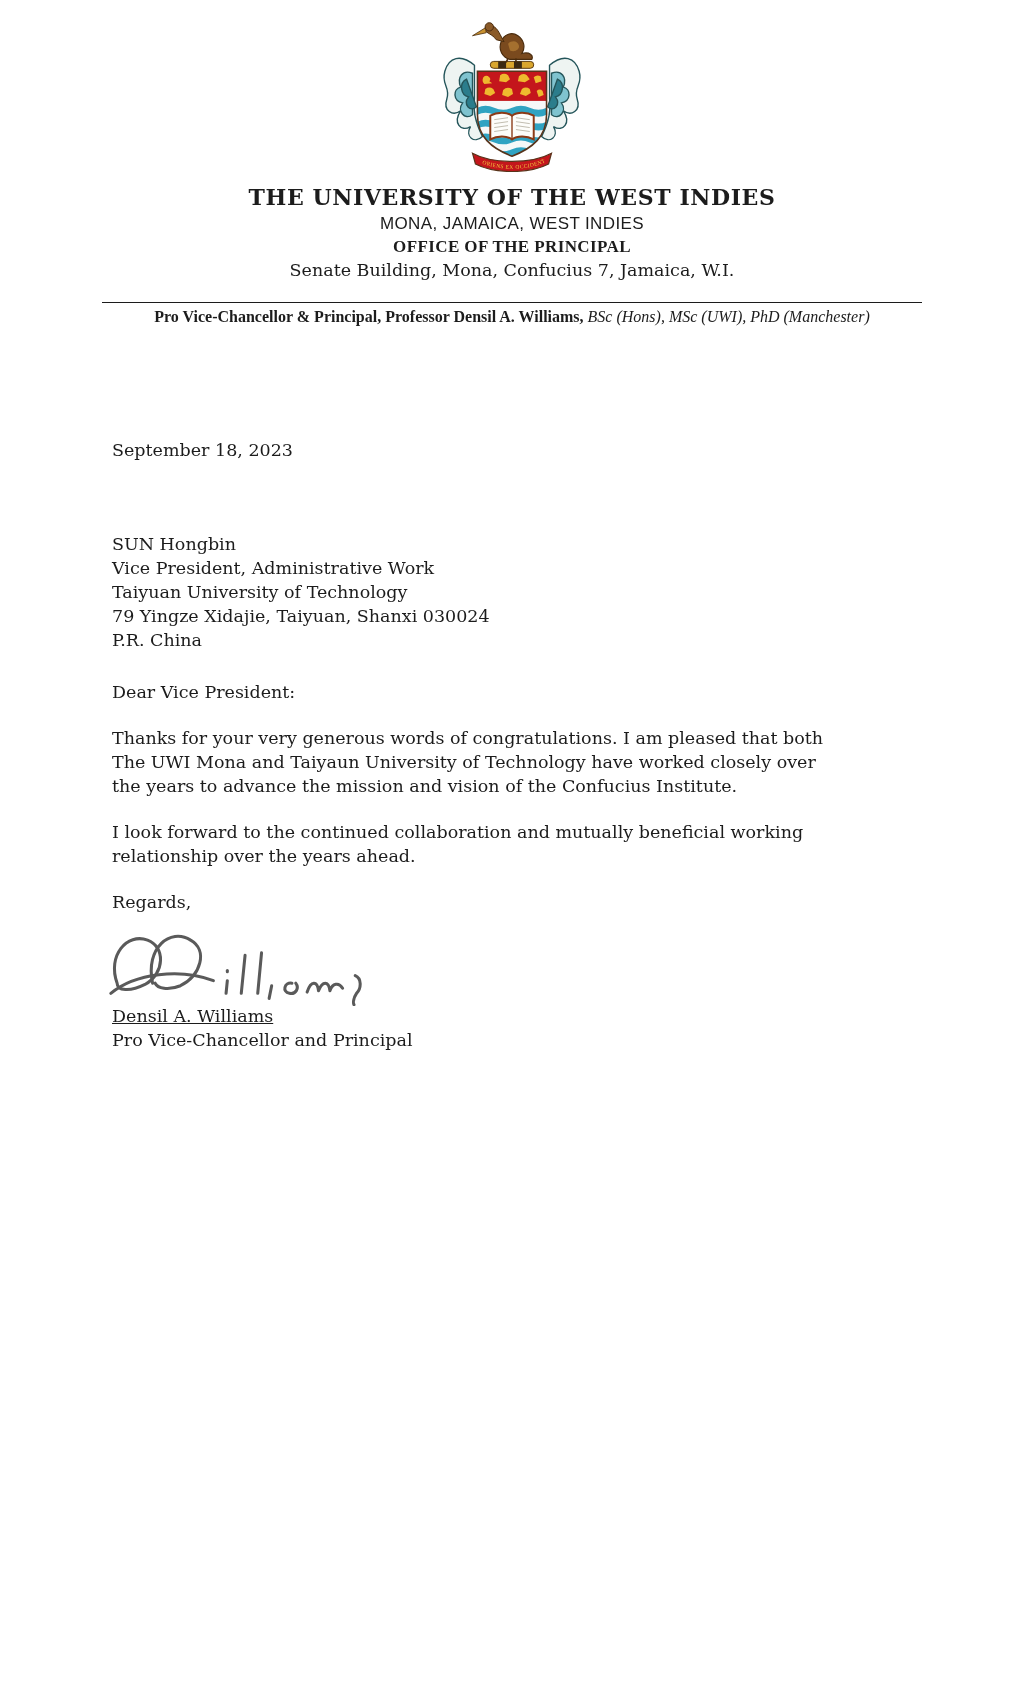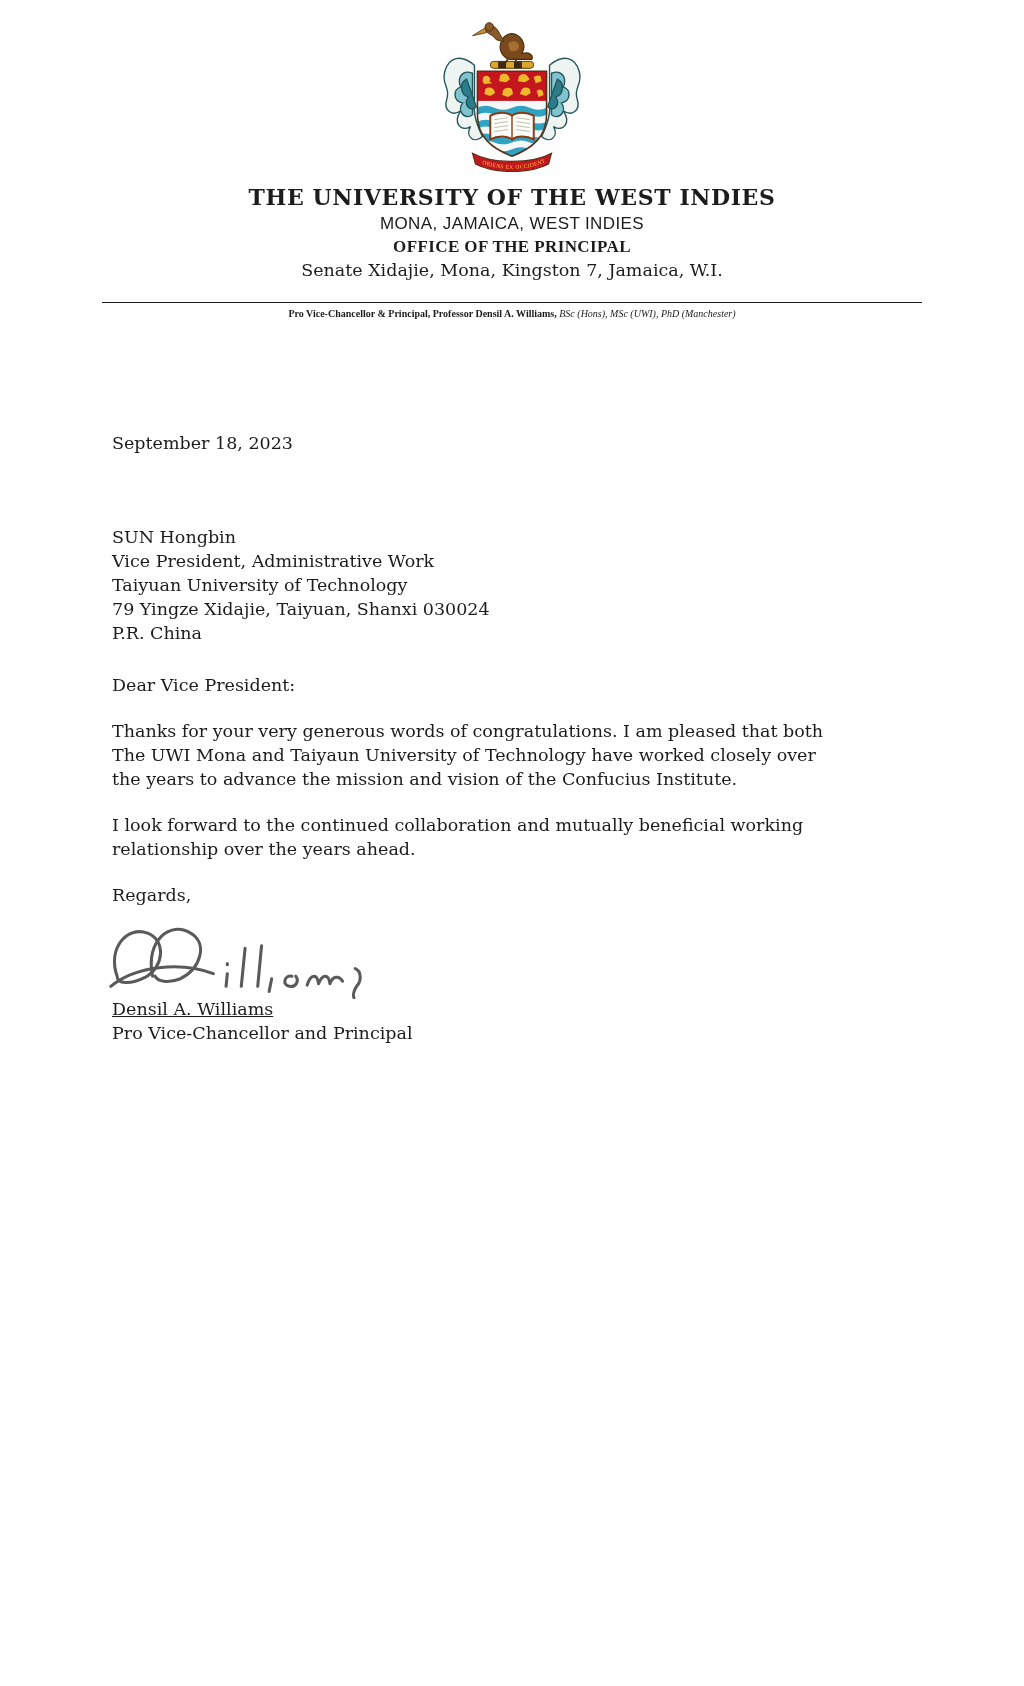--- a/index.html
+++ b/index.html
@@ -15,21 +15,21 @@
     font-family:"DejaVu Serif", serif;
   }
   .lh-location{font-size:17px;margin-top:4px;font-family:Liberation Sans, sans-serif;letter-spacing:0.4px;}
   .lh-office{font-size:17px;font-weight:bold;margin-top:3px;font-family:"Liberation Serif", serif;letter-spacing:0.4px;}
   .lh-address{font-size:17.5px;margin-top:3px;font-family:"DejaVu Serif", serif;}
   .lh-contacts{font-size:13px;margin-top:4px;font-family:"Liberation Serif", serif;}
   .lh-contacts span{margin:0 14px;}
   .lh-rule{
     width:820px;border:none;border-top:1.6px solid #1c1c1c;margin:22px auto 0 auto;
   }
-  .lh-principal{font-size:10px;margin-top:5px;font-family:"Liberation Serif", serif;}
+  .lh-principal{font-size:16px;margin-top:5px;font-family:"Liberation Serif", serif;}
   .lh-principal .bold{font-weight:bold;}
   .lh-principal .creds{font-style:italic;}
   
   .letter-body{
     margin:112px 0 0 112px;width:726px;font-size:17.5px;line-height:24px;
   }
   .date-line{margin:0 0 0 0;}
   .address-block{margin-top:70px;}
   .salutation{margin-top:28px;}
   .para{margin:22px 0 0 0;}
@@ -117,21 +117,21 @@
         </defs>
         <text font-size="5.6" fill="#f2c53d" font-family="'Liberation Serif',serif" letter-spacing="0.4">
           <textPath href="#mottoPath" startOffset="4">ORIENS EX OCCIDENTE LUX</textPath>
         </text>
       </g>
     </svg>
 
     <div class="lh-university">THE UNIVERSITY OF THE WEST INDIES</div>
     <div class="lh-location">MONA, JAMAICA, WEST INDIES</div>
     <div class="lh-office">OFFICE OF THE PRINCIPAL</div>
-    <div class="lh-address">Senate Xidajie, Mona, Kingston 7, Jamaica, W.I.</div>
+    <div class="lh-address">Senate Building, Mona, Confucius 7, Jamaica, W.I.</div>
 
     <hr class="lh-rule">
 
     <div class="lh-principal">
       <span class="bold">Pro Vice-Chancellor &amp; Principal, Professor Densil A. Williams,</span>
       <span class="creds">BSc (Hons), MSc (UWI), PhD (Manchester)</span>
     </div>
   </div>
 
   <div class="letter-body">

